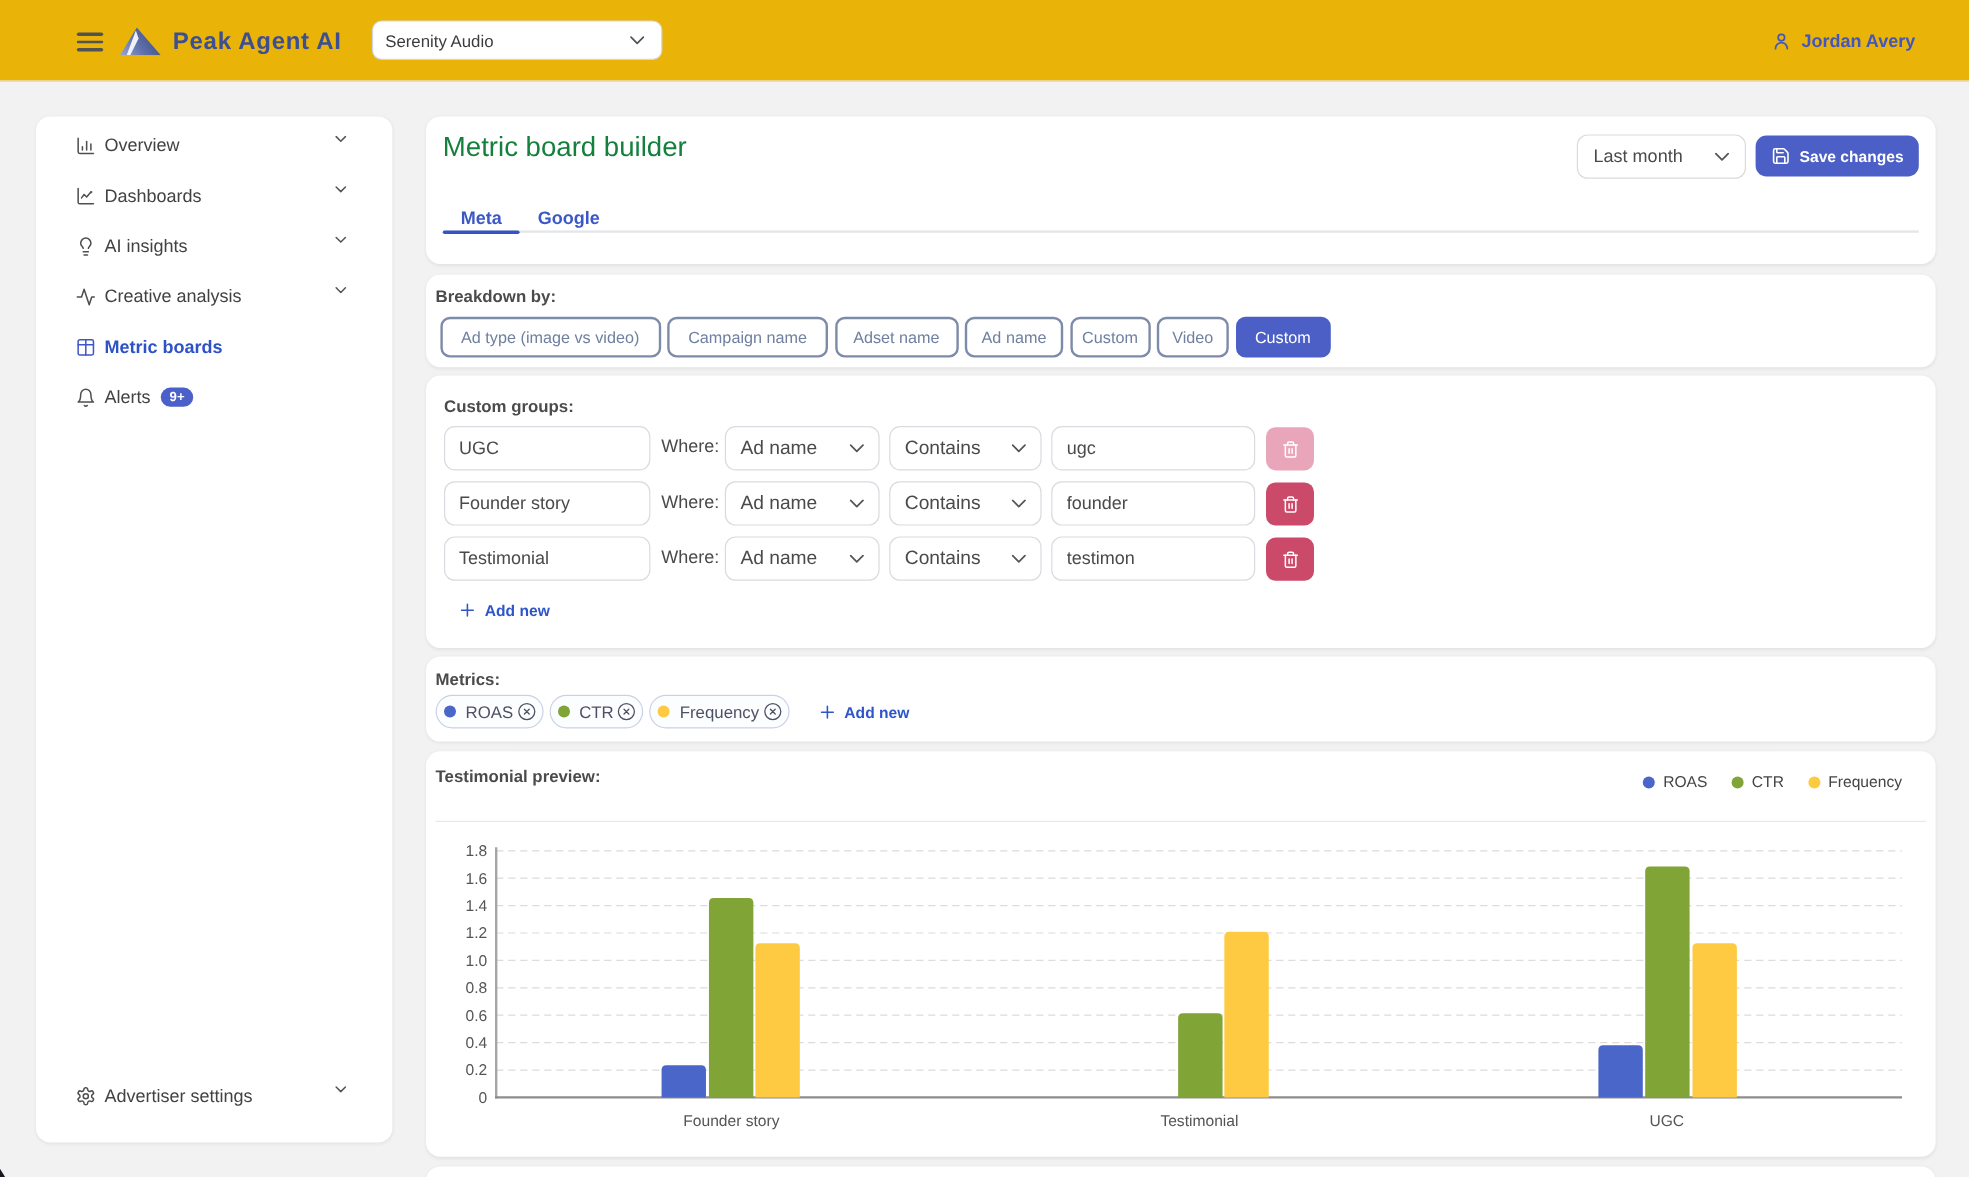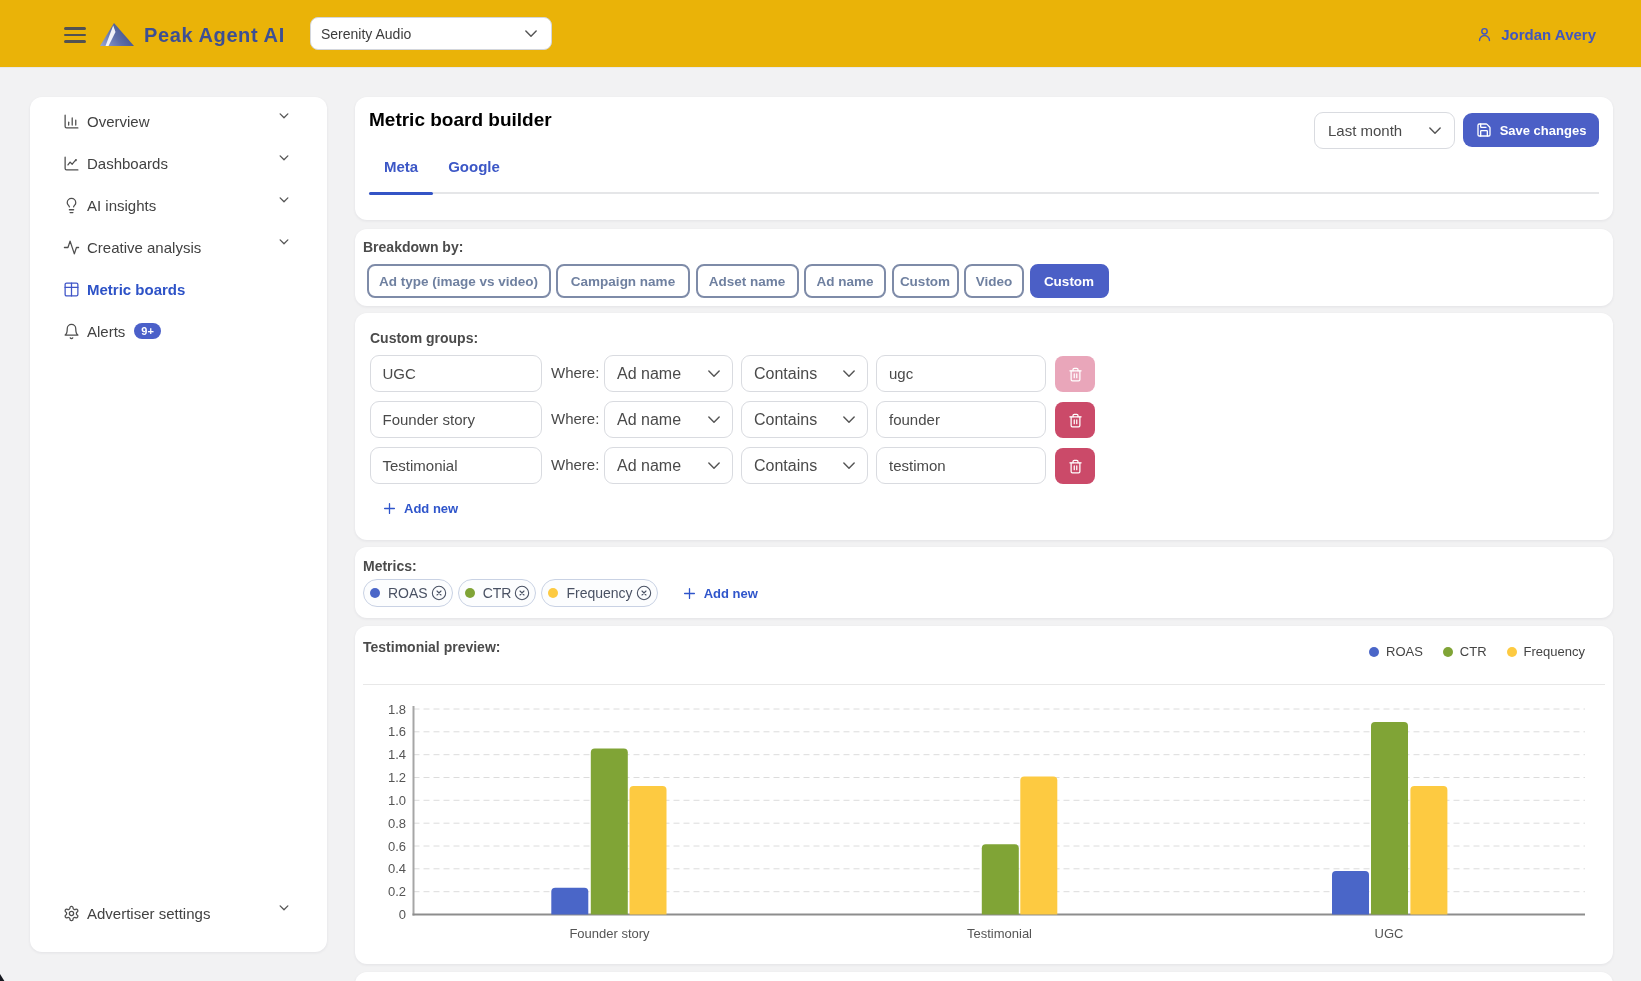--- a/index.html
+++ b/index.html
@@ -22,31 +22,31 @@
 .sitem.active{color:#2d52c7;font-weight:700}
 .sitem.active .sic{color:#4056c8}
 .badge{background:#4b60c9;color:#fff;font-size:11px;font-weight:700;border-radius:8px;padding:2px 7px;margin-left:9px}
 
 .label{font-weight:700;font-size:14px;color:#4b4b4b}
 .link{color:#2f55cb;font-weight:700;font-size:13px;display:inline-flex;align-items:center;gap:8px}
 .selectbox{border:1px solid #d9dbe0;border-radius:9px;background:#fff;display:flex;align-items:center;justify-content:space-between;padding:0 12px;font-size:16px;color:#4a4a4a;height:37px}
 .input{border:1px solid #d9dbe0;border-radius:9px;background:#fff;display:flex;align-items:center;padding:0 12px;font-size:15px;color:#4a4a4a;height:37px}
 
 .c1{left:355px;top:97px;width:1258px;height:123px}
-.title{position:absolute;left:14px;top:12px;font-size:19px;font-weight:700;color:#000000}
-.tabs{position:absolute;left:14px;top:51px;display:flex}
+.title{position:absolute;left:14px;top:12px;font-size:23px;font-weight:400;color:#15803d}
+.tabs{position:absolute;left:14px;top:67px;display:flex}
 .tab{position:relative;height:37px;padding:0 15px;font-size:15px;font-weight:700;color:#3c57c6;display:flex;align-items:center}
 .tabline{position:absolute;left:14px;top:95px;width:1230px;height:2px;background:#e5e6e8}
 .tabact{position:absolute;left:14px;top:94.5px;width:64px;height:3px;background:#3454c6;border-radius:2px}
 .lastmonth{position:absolute;left:959px;top:15px;width:141px;height:37px}
 .savebtn{position:absolute;left:1108px;top:16px;width:136px;height:34px;background:#4b5fc6;border-radius:9px;color:#fff;font-size:13px;font-weight:700;display:flex;align-items:center;justify-content:center;gap:8px}
 
 .c2{left:355px;top:229px;width:1258px;height:77px;padding:10px 0 0 8px}
 .bdrow{position:absolute;left:11.5px;top:35px;display:flex;gap:5.5px}
-.bbtn{height:34px;border:2px solid #7e8ba8;border-radius:8px;display:flex;align-items:center;justify-content:center;font-size:13.5px;font-weight:700;color:#6f80a0;background:#fff}
+.bbtn{height:34px;border:2px solid #7e8ba8;border-radius:8px;display:flex;align-items:center;justify-content:center;font-size:13.5px;font-weight:400;color:#6f80a0;background:#fff}
 .bbtn.sel{background:#4b5fc6;border-color:#4b5fc6;color:#fff}
 
 .c3{left:355px;top:313px;width:1258px;height:227px}
 .cg-label{position:absolute;left:15px;top:17px}
 .cgrow{position:absolute;left:0;height:37px}
 .cgrow .name{position:absolute;left:14.5px;width:172px}
 .cgrow .where{position:absolute;left:196px;top:9px;font-size:15px;color:#4a4a4a}
 .cgrow .sel1{position:absolute;left:249px;width:129px}
 .cgrow .sel2{position:absolute;left:386px;width:127px}
 .cgrow .val{position:absolute;left:521px;width:170px}

